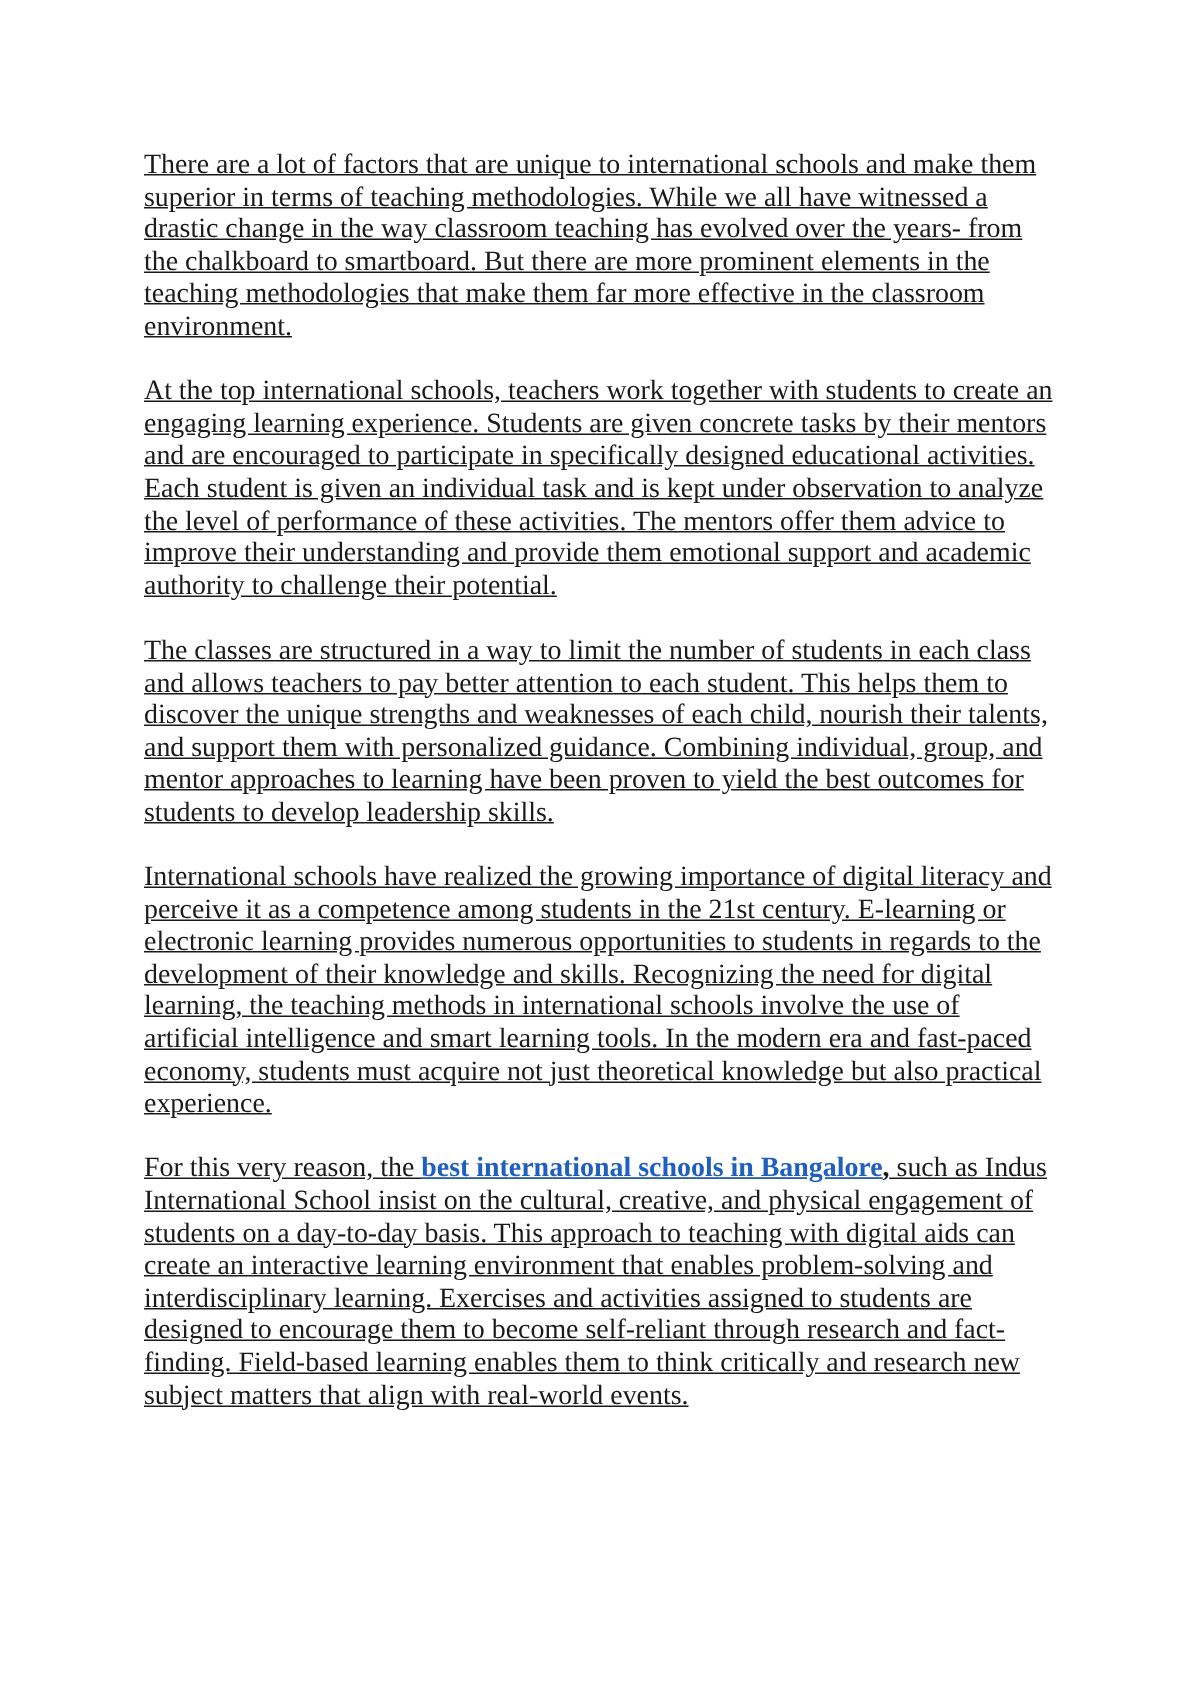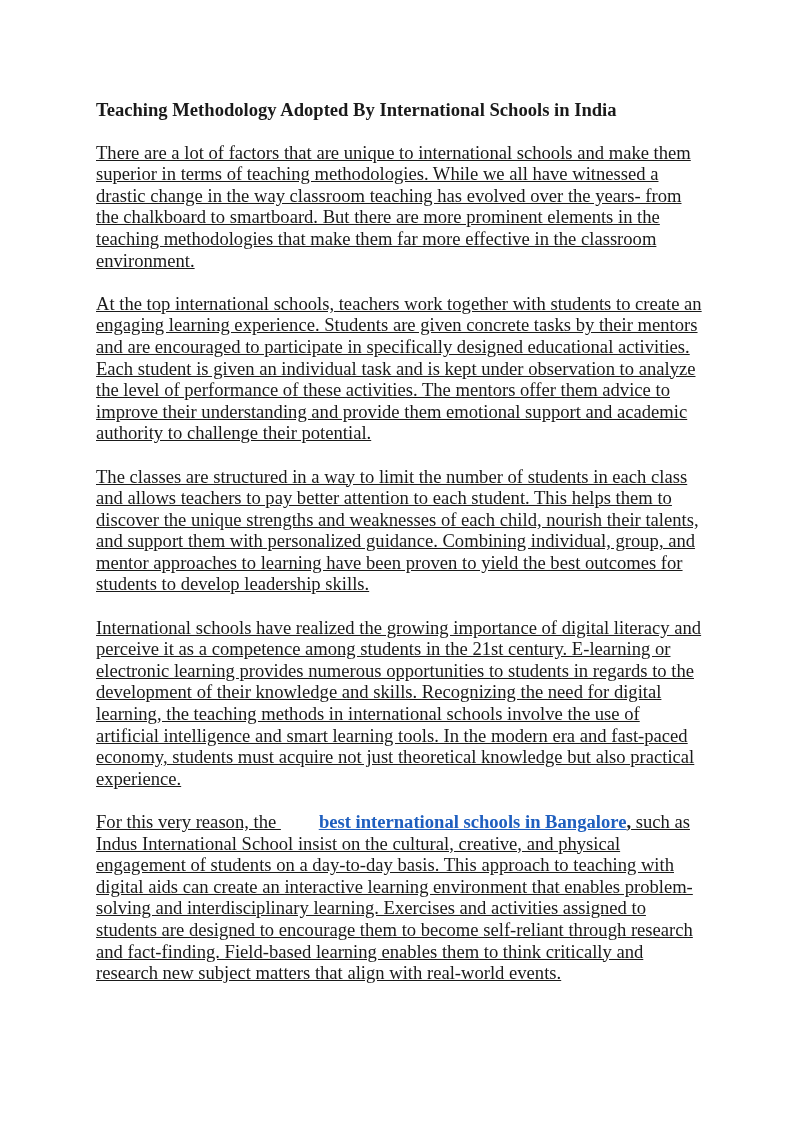--- a/index.html
+++ b/index.html
@@ -6,26 +6,25 @@
   body { width: 794px; height: 1123px; position: relative; overflow: hidden; }
   .page {
     position: absolute; left: 96px; top: 99px; width: 610px;
     font-family: "Liberation Serif", serif; color: #1a1a1a;
     font-size: 18.6px; line-height: 21.6px;
   }
   h1 {
     font-size: 18.6px; font-weight: bold; margin: 0 0 21px 0; line-height: 21.6px;
   }
   p { margin: 0 0 21.6px 0; text-decoration: underline; }
-  a.link { color: #1f5fbf; font-weight: bold; text-decoration: underline; margin-left: 38px; }
+  a.link { color: #1f5fbf; font-weight: bold; text-decoration: underline; }
   .bold { font-weight: bold; }
 </style>
 </head>
 <body>
 
 <div class="page">
-  <h1>Teaching Methodology Adopted By International Schools in India</h1>
   <p>There are a lot of factors that are unique to international schools and make them superior in terms of teaching methodologies. While we all have witnessed a drastic change in the way classroom teaching has evolved over the years- from the chalkboard to smartboard. But there are more prominent elements in the teaching methodologies that make them far more effective in the classroom environment.</p>
   <p>At the top international schools, teachers work together with students to create an engaging learning experience. Students are given concrete tasks by their mentors and are encouraged to participate in specifically designed educational activities. Each student is given an individual task and is kept under observation to analyze the level of performance of these activities. The mentors offer them advice to improve their understanding and provide them emotional support and academic authority to challenge their potential.</p>
   <p>The classes are structured in a way to limit the number of students in each class and allows teachers to pay better attention to each student. This helps them to discover the unique strengths and weaknesses of each child, nourish their talents, and support them with personalized guidance. Combining individual, group, and mentor approaches to learning have been proven to yield the best outcomes for students to develop leadership skills.</p>
   <p>International schools have realized the growing importance of digital literacy and perceive it as a competence among students in the 21st century. E-learning or electronic learning provides numerous opportunities to students in regards to the development of their knowledge and skills. Recognizing the need for digital learning, the teaching methods in international schools involve the use of artificial intelligence and smart learning tools. In the modern era and fast-paced economy, students must acquire not just theoretical knowledge but also practical experience.</p>
   <p><span>For this very reason, the </span><a class="link" href="#">best international schools in Bangalore</a><span class="bold">,</span><span> such as Indus International School insist on the cultural, creative, and physical engagement of students on a day-to-day basis. This approach to teaching with digital aids can create an interactive learning environment that enables problem-solving and interdisciplinary learning. Exercises and activities assigned to students are designed to encourage them to become self-reliant through research and fact-finding. Field-based learning enables them to think critically and research new subject matters that align with real-world events.</span></p>
 </div>
 
 </body></html>

